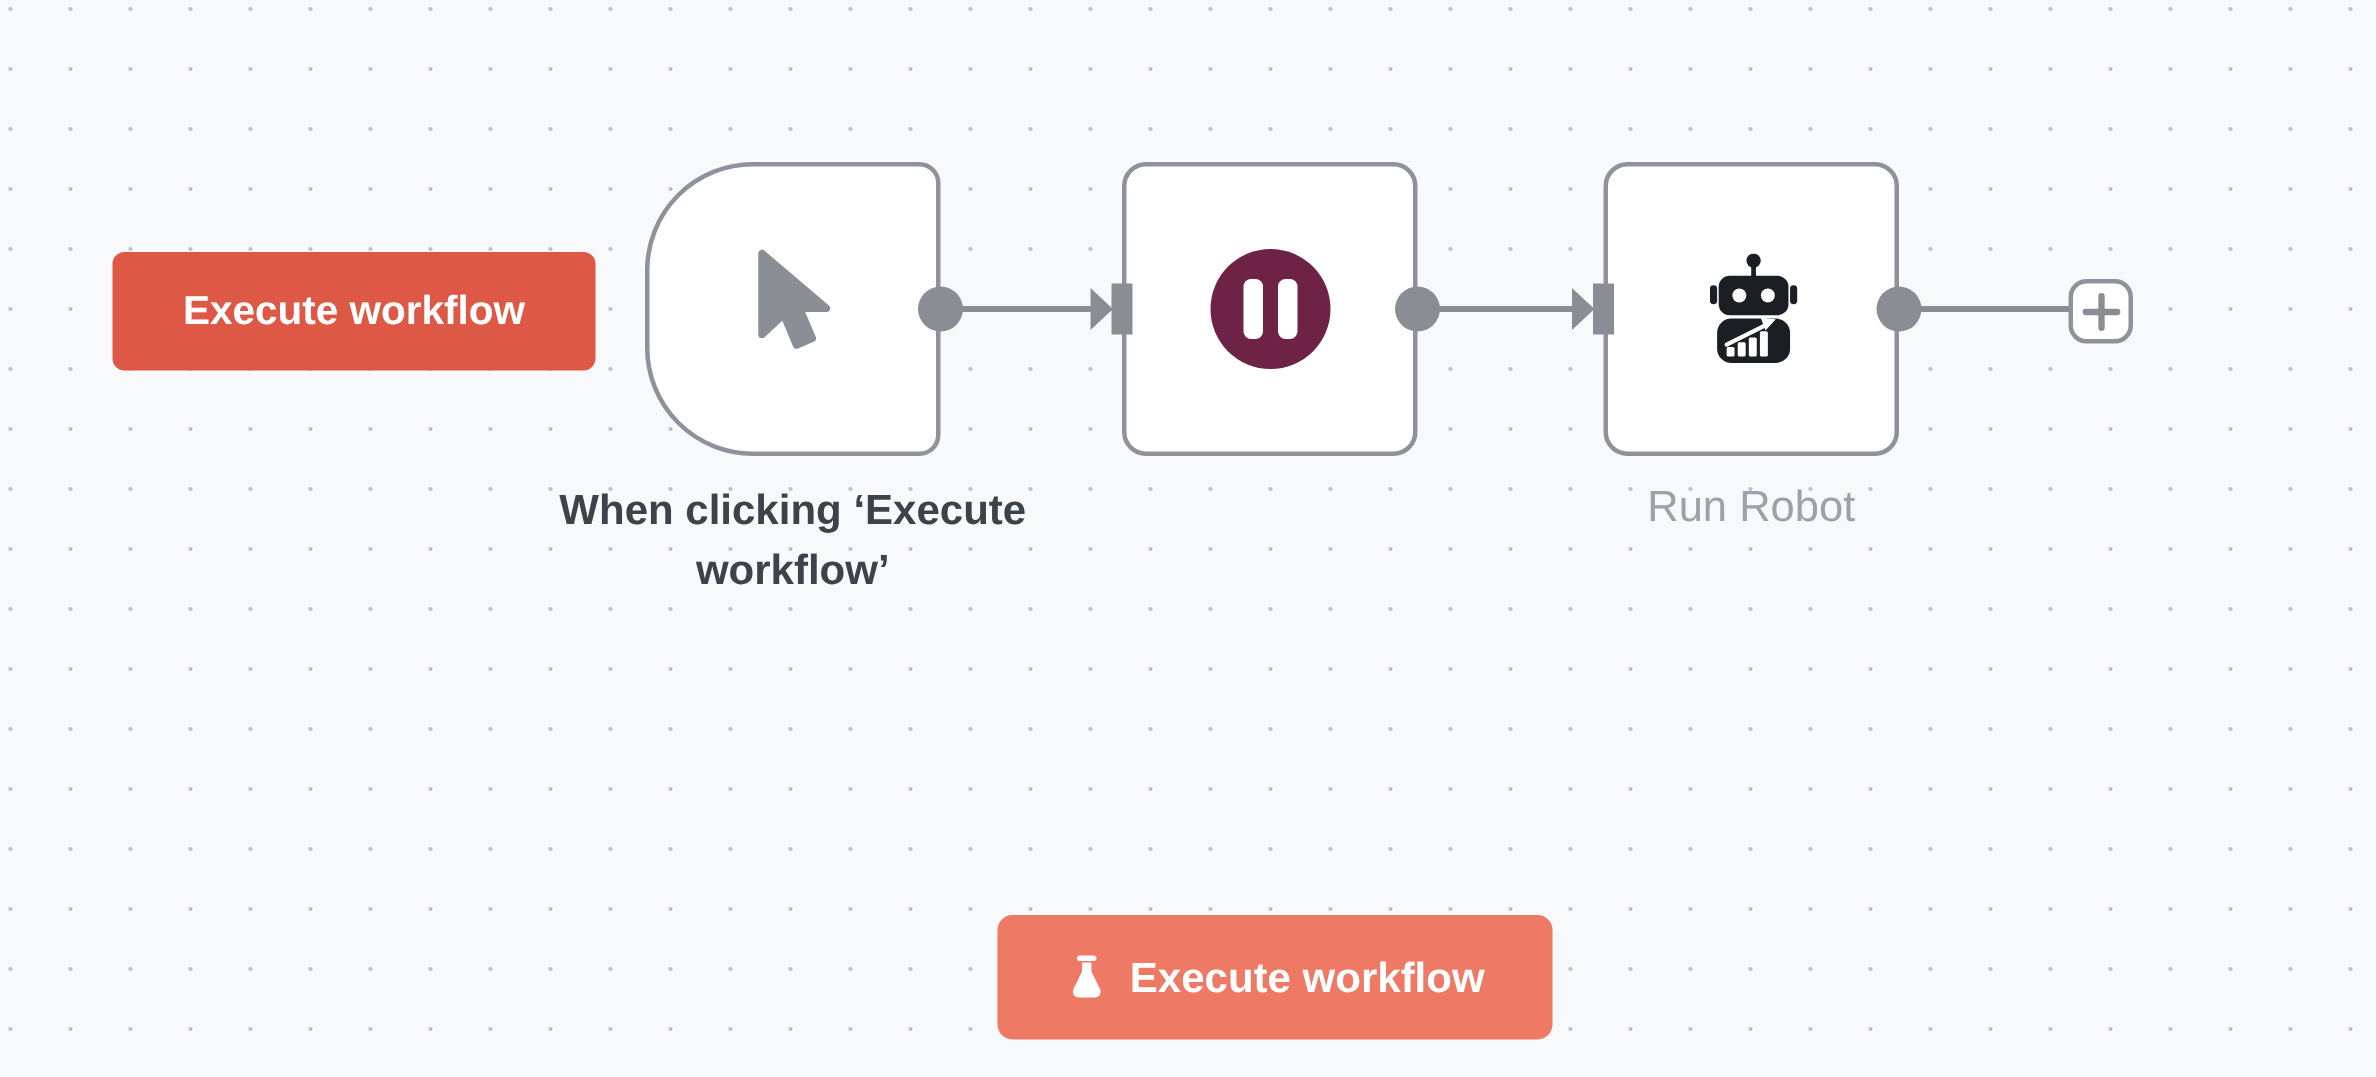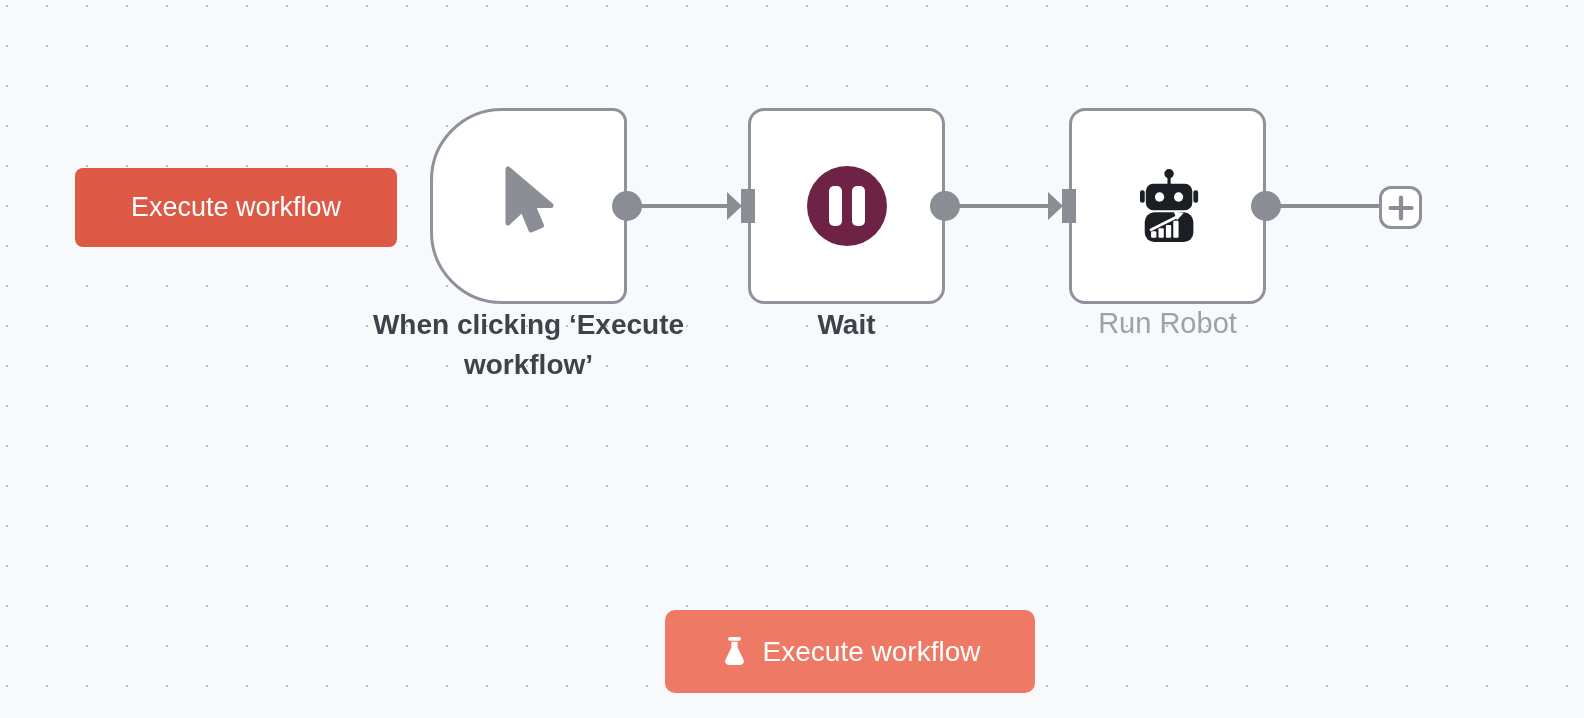--- a/index.html
+++ b/index.html
@@ -19,21 +19,21 @@
 
   
   .btn {
     position: absolute;
     display: flex;
     align-items: center;
     justify-content: center;
     border: none;
     color: #ffffff;
     font-family: "Liberation Sans", sans-serif;
-    font-weight: 400;
+    font-weight: 700;
     cursor: pointer;
   }
   .btn-top {
     left: 75px; top: 168px;
     width: 322px; height: 79px;
     background: #dd5845;
     border-radius: 8px;
     font-size: 27px;
   }
   .btn-bottom {
@@ -99,21 +99,21 @@
     align-items: center;
     justify-content: center;
     z-index: 4;
     cursor: pointer;
     padding: 0;
   }
 
   
   .node-label {
     position: absolute;
-    top: 305px;
+    top: 320px;
     text-align: center;
     font-size: 28px;
     font-weight: 600;
     line-height: 40px;
     color: #3e424a;
     z-index: 2;
   }
   .label-trigger { left: 347px; width: 363px; }
   .label-wait    { left: 746px; width: 201px; }
   .label-auto    { left: 1017px; width: 301px; }
@@ -158,21 +158,20 @@
     </svg>
   </div>
   <div class="node-label label-trigger">When clicking ‘Execute workflow’</div>
 
   <div class="node node-wait">
     <div class="pause-badge">
       <span></span>
         <span></span>
     </div>
   </div>
-  <div class="node-label label-wait">Wait</div>
 
   <div class="node node-auto">
     <svg width="64" height="74" viewBox="0 0 60 70">
       <g fill="#1b1e23">
         <circle cx="31" cy="4.5" r="4.5"></circle>
         <rect x="29.5" y="6" width="3" height="9"></rect>
         <rect x="9" y="14" width="44" height="25" rx="7"></rect>
         <rect x="3.5" y="20" width="4.5" height="12" rx="2.2"></rect>
         <rect x="54" y="20" width="4.5" height="12" rx="2.2"></rect>
         <rect x="8" y="41" width="46" height="28" rx="9"></rect>

